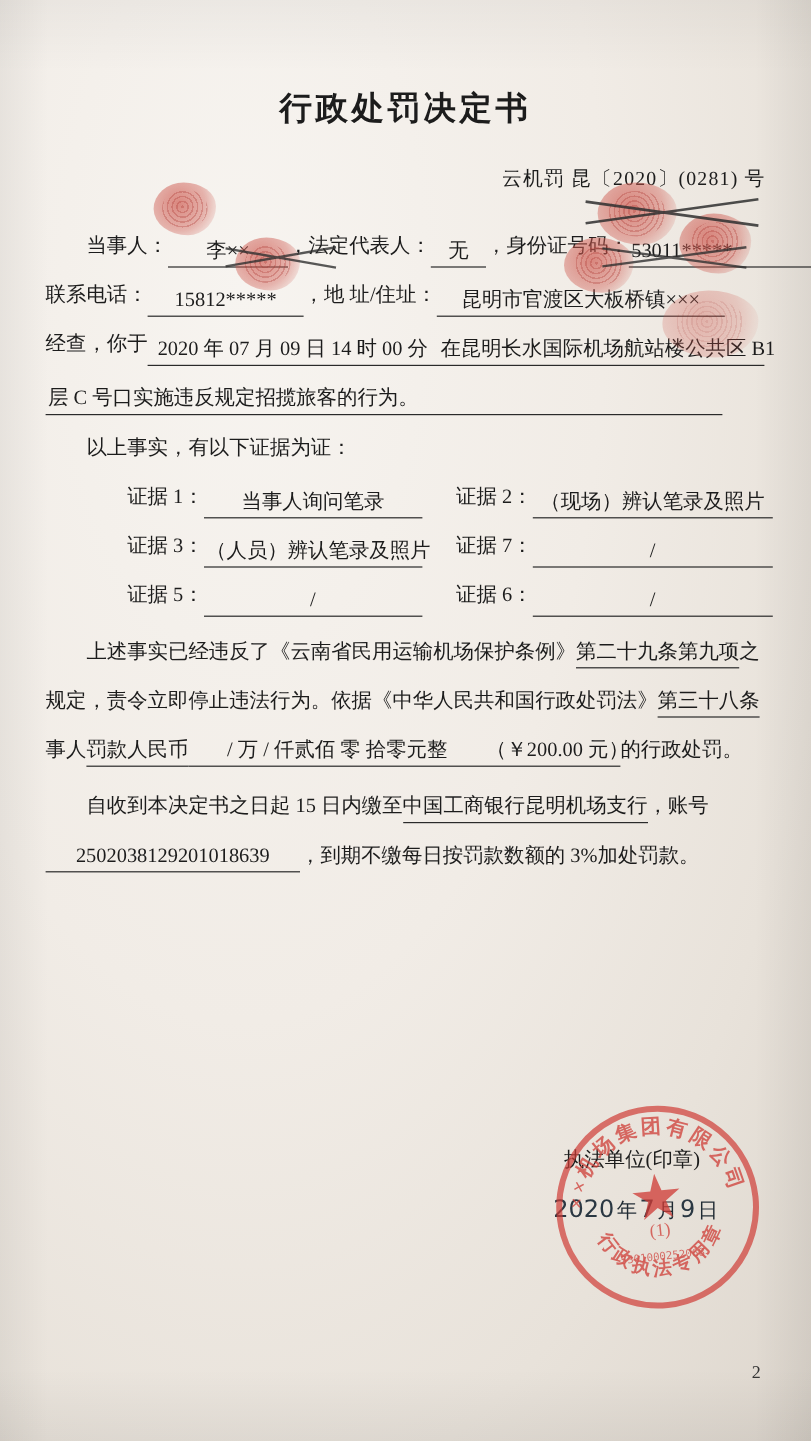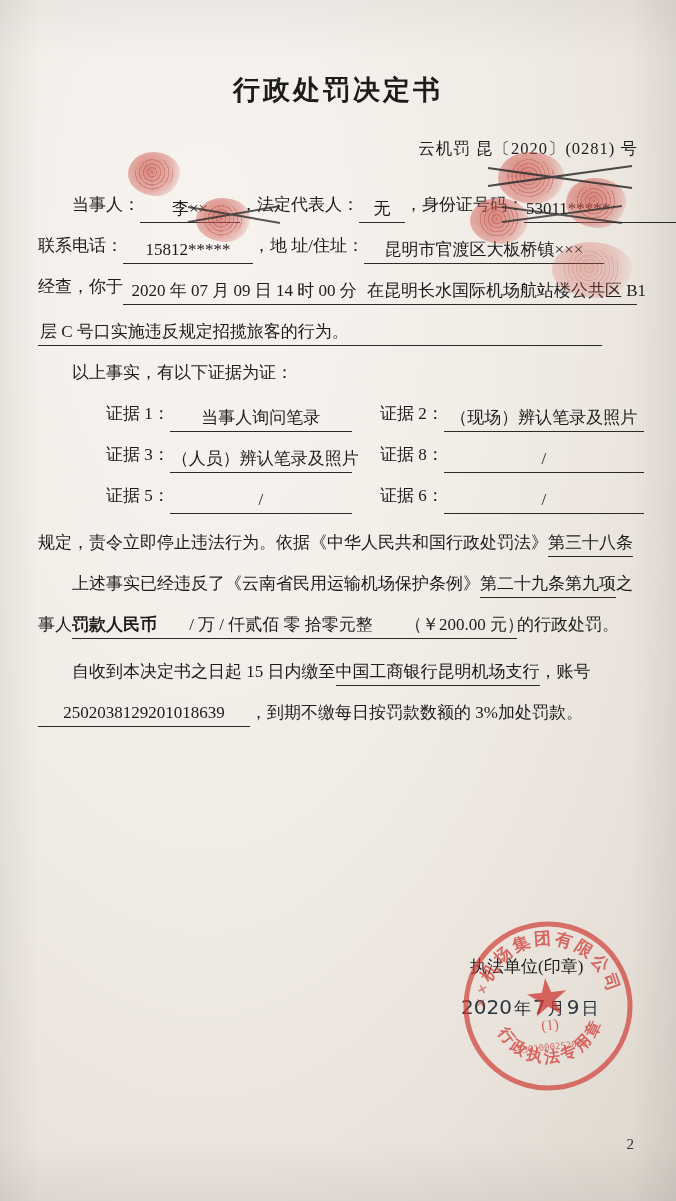--- a/index.html
+++ b/index.html
@@ -150,21 +150,21 @@
     font-size: 20px;
     padding: 0 2px;
   }
   .page-num {
     position: absolute;
     right: 42px;
     bottom: 48px;
     font-size: 15px;
     color: #333;
   }
-  .bold { font-weight: bold; }
+  .bold { font-weight: normal; }
 </style>
 </head>
 <body>
 
 <div class="paper"></div>
 
 <div class="sheet">
 
   <div class="top-mark"></div>
 
@@ -190,33 +190,33 @@
     </div>
 
     <div class="line indent" style="margin-top:4px">以上事实，有以下证据为证：</div>
 
     <div class="line indent2">
       <span>证据 1：</span><span class="fill" style="width:178px">当事人询问笔录</span>
       <span style="display:inline-block;width:24px"></span><span>证据 2：</span><span class="fill" style="width:196px">（现场）辨认笔录及照片</span>
     </div>
     <div class="line indent2">
       <span>证据 3：</span><span class="fill" style="width:178px">（人员）辨认笔录及照片</span>
-      <span style="display:inline-block;width:24px"></span><span>证据 8：</span><span class="fill" style="width:196px">/</span>
+      <span style="display:inline-block;width:24px"></span><span>证据 7：</span><span class="fill" style="width:196px">/</span>
     </div>
     <div class="line indent2">
       <span>证据 5：</span><span class="fill" style="width:178px">/</span>
       <span style="display:inline-block;width:24px"></span><span>证据 6：</span><span class="fill" style="width:196px">/</span>
     </div>
 
     <div class="para" style="margin-top:6px">
+      <div class="line indent">
+        <span>上述事实已经违反了《云南省民用运输机场保护条例》</span><span class="ul">第二十九条第九项</span><span>之</span>
+      </div>
       <div class="line">
         <span>规定，责令立即停止违法行为。依据</span><span>《中华人民共和国行政处罚法》</span><span class="ul">第三十八条</span>
-      </div>
-      <div class="line indent">
-        <span>上述事实已经违反了《云南省民用运输机场保护条例》</span><span class="ul">第二十九条第九项</span><span>之</span>
       </div>
       <div class="line">
         <span>事人</span><span class="ul bold">罚款人民币</span><span class="ul" style="width:248px;text-align:center;display:inline-block">/ 万 / 仟贰佰  零  拾零元整</span><span class="ul" style="width:112px;text-align:center;display:inline-block">（￥200.00 元）</span><span>的行政处罚。</span>
       </div>
     </div>
 
     <div class="para" style="margin-top:6px">
       <div class="line indent">
         <span>自收到本决定书之日起 15 日内缴至</span><span class="ul">中国工商银行昆明机场支行</span><span>，账号</span>
       </div>

